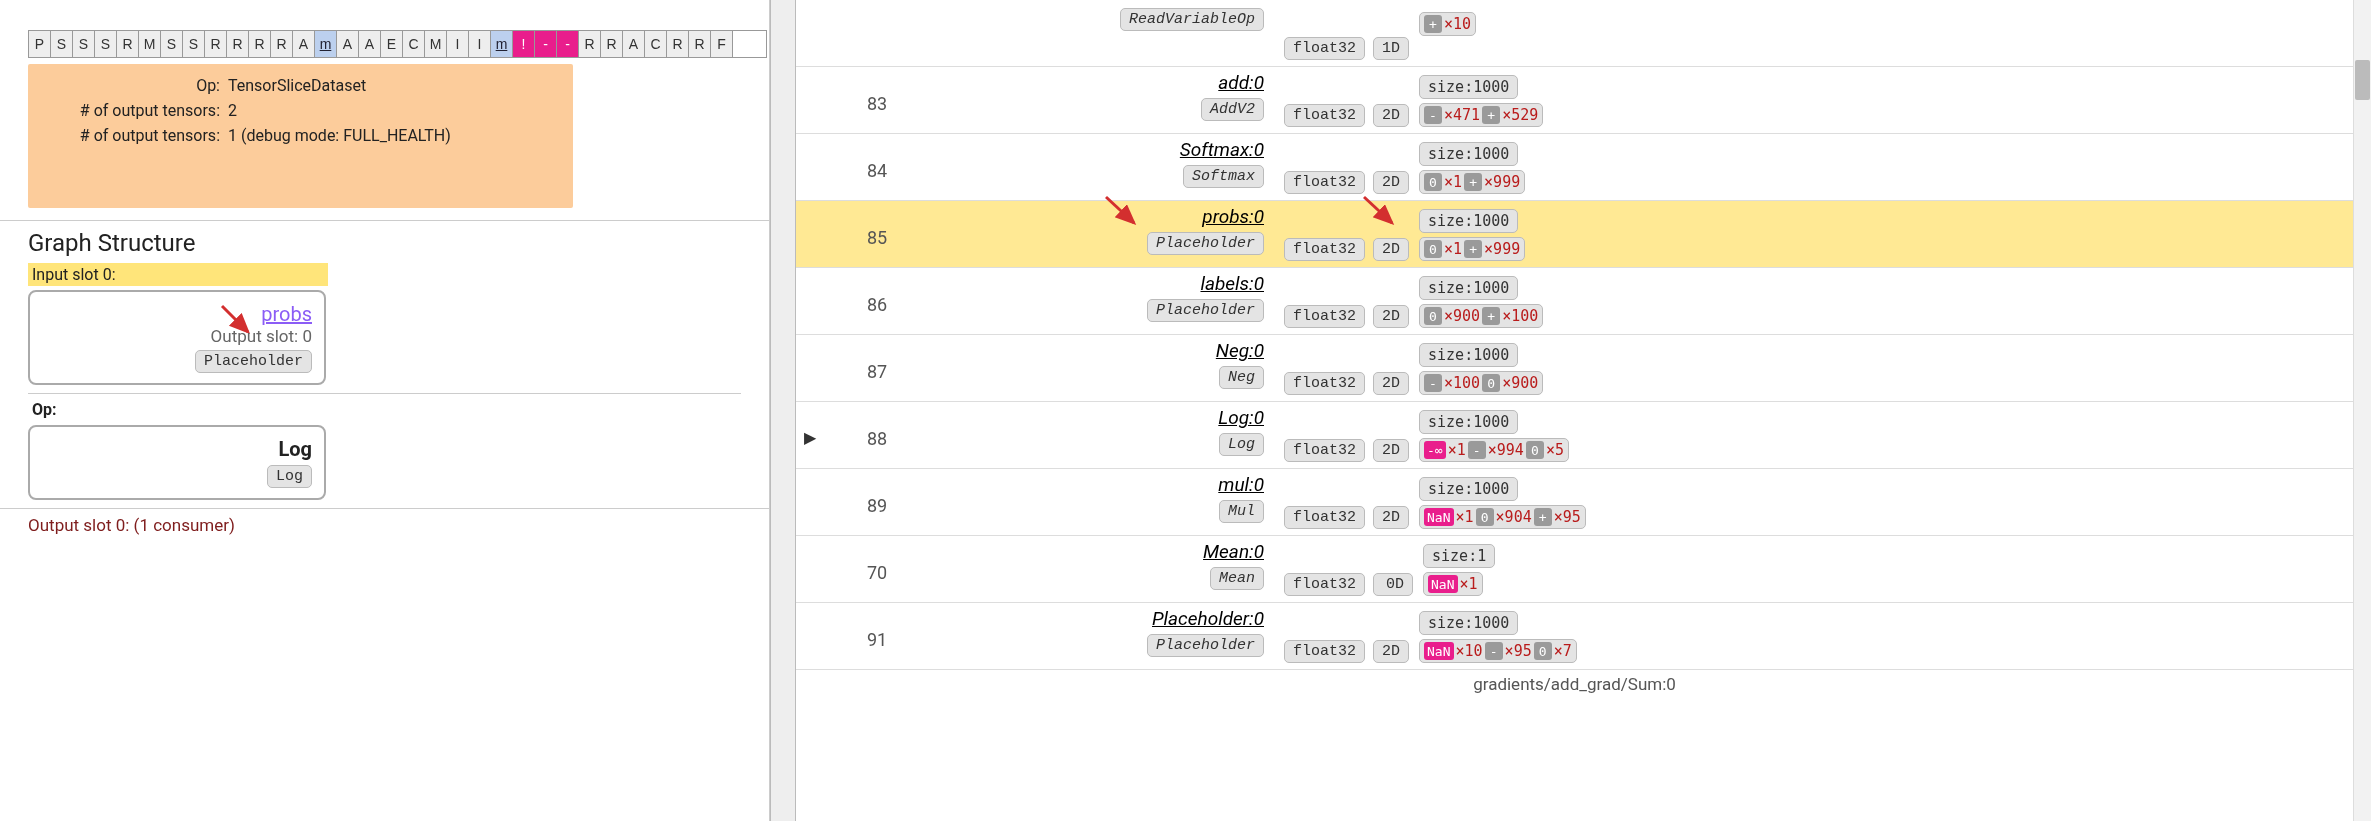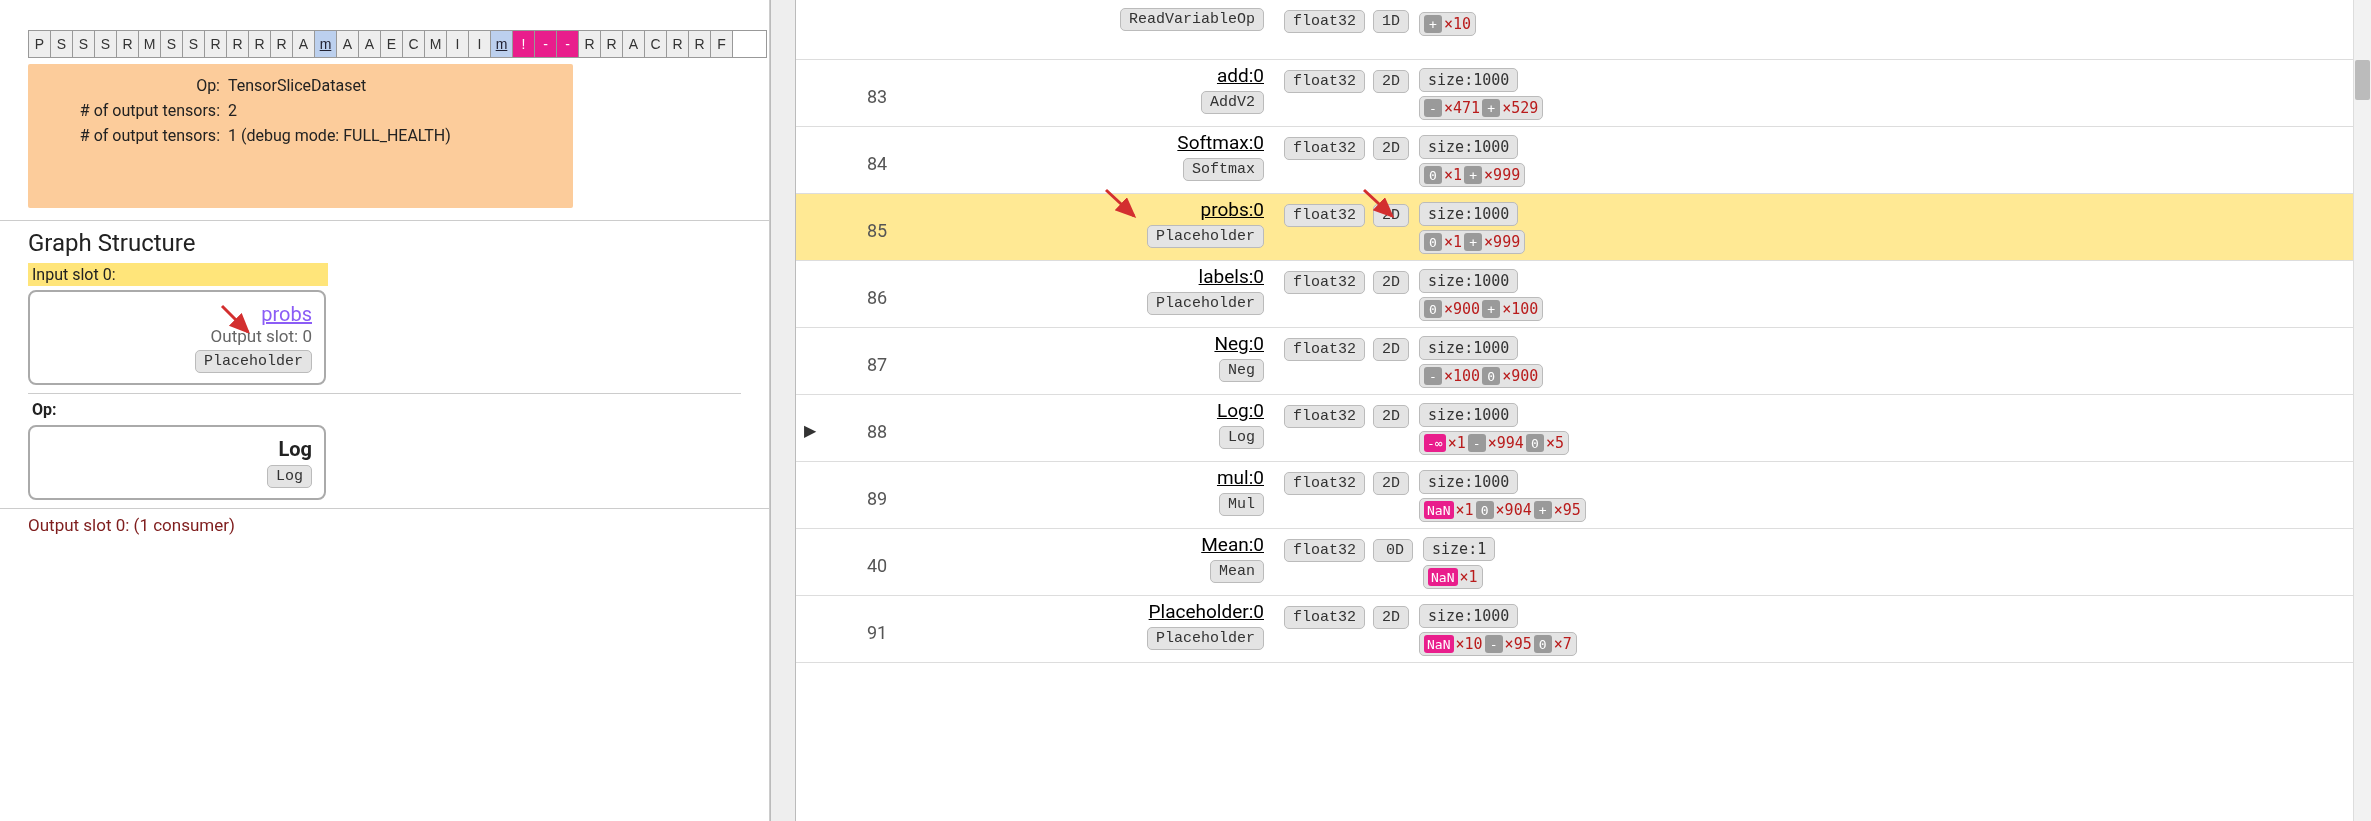--- a/index.html
+++ b/index.html
@@ -157,31 +157,32 @@
     padding-top: 22px;
     color: #333;
     font-size: 16px;
   }
   .row .namecell {
     width: 352px;
     display: flex;
     flex-direction: column;
     align-items: flex-end;
     padding-right: 10px;
+    font-style: italic;
   }
   .row .namecell .nlink {
     font-size: 19px;
     text-decoration: underline;
     color: #000;
   }
   .row .namecell .nchip {
     margin-top: 4px;
   }
   .row .dtype, .row .dim {
-    margin-top: 6px;
+    margin-top: 33px;
   }
   .row .stats {
     margin-top: 4px;
     margin-left: 10px;
     display: flex;
     flex-direction: column;
     align-items: flex-start;
   }
   .sizechip {
     display: inline-block;
@@ -485,21 +486,21 @@
             <span class="cnt">×1 </span>
             <span class="tag zero">0</span>
             <span class="cnt">×904 </span>
             <span class="tag plus">+</span>
             <span class="cnt">×95 </span>
           </div>
         </div>
       </div>
       <div class="row">
         <div class="arrowcell"></div>
-        <div class="rownum">40</div>
+        <div class="rownum">70</div>
         <div class="namecell">
           <a class="nlink">Mean:0</a>
           <span class="chip nchip">Mean</span>
         </div>
         <span class="chip dtype" style="margin-left: 10px;">float32</span>
         <span class="chip dim" style="margin-left: 8px; padding-left: 12px;">0D</span>
         <div class="stats">
           <span class="sizechip">size:1</span>
           <div class="countstrip">
             <span class="tag nan">NaN</span>
@@ -521,18 +522,19 @@
           <div class="countstrip">
             <span class="tag nan">NaN</span>
             <span class="cnt">×10 </span>
             <span class="tag minus">-</span>
             <span class="cnt">×95 </span>
             <span class="tag zero">0</span>
             <span class="cnt">×7 </span>
           </div>
         </div>
       </div>
+      <div style="text-align: center; color: rgb(85, 85, 85); font-size: 17px; padding-top: 4px;">gradients/add_grad/Sum:0</div>
     </div>
 </div>
 
 <div class="scrollbar-right">
   <div class="scrollbar-thumb"></div>
 </div>
 
 </body></html>

